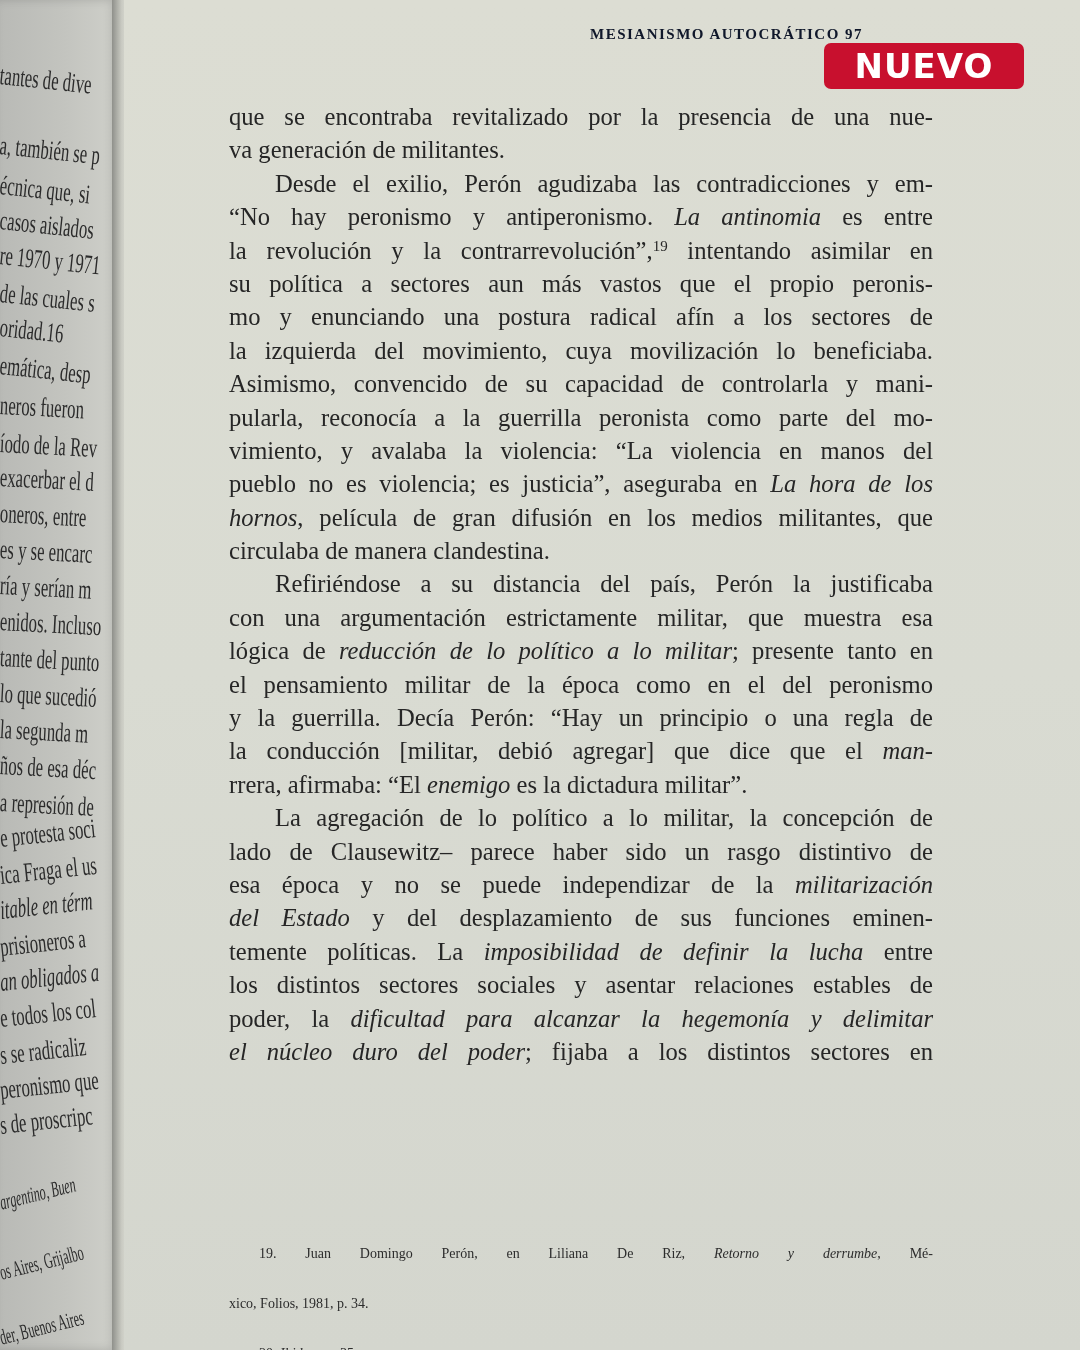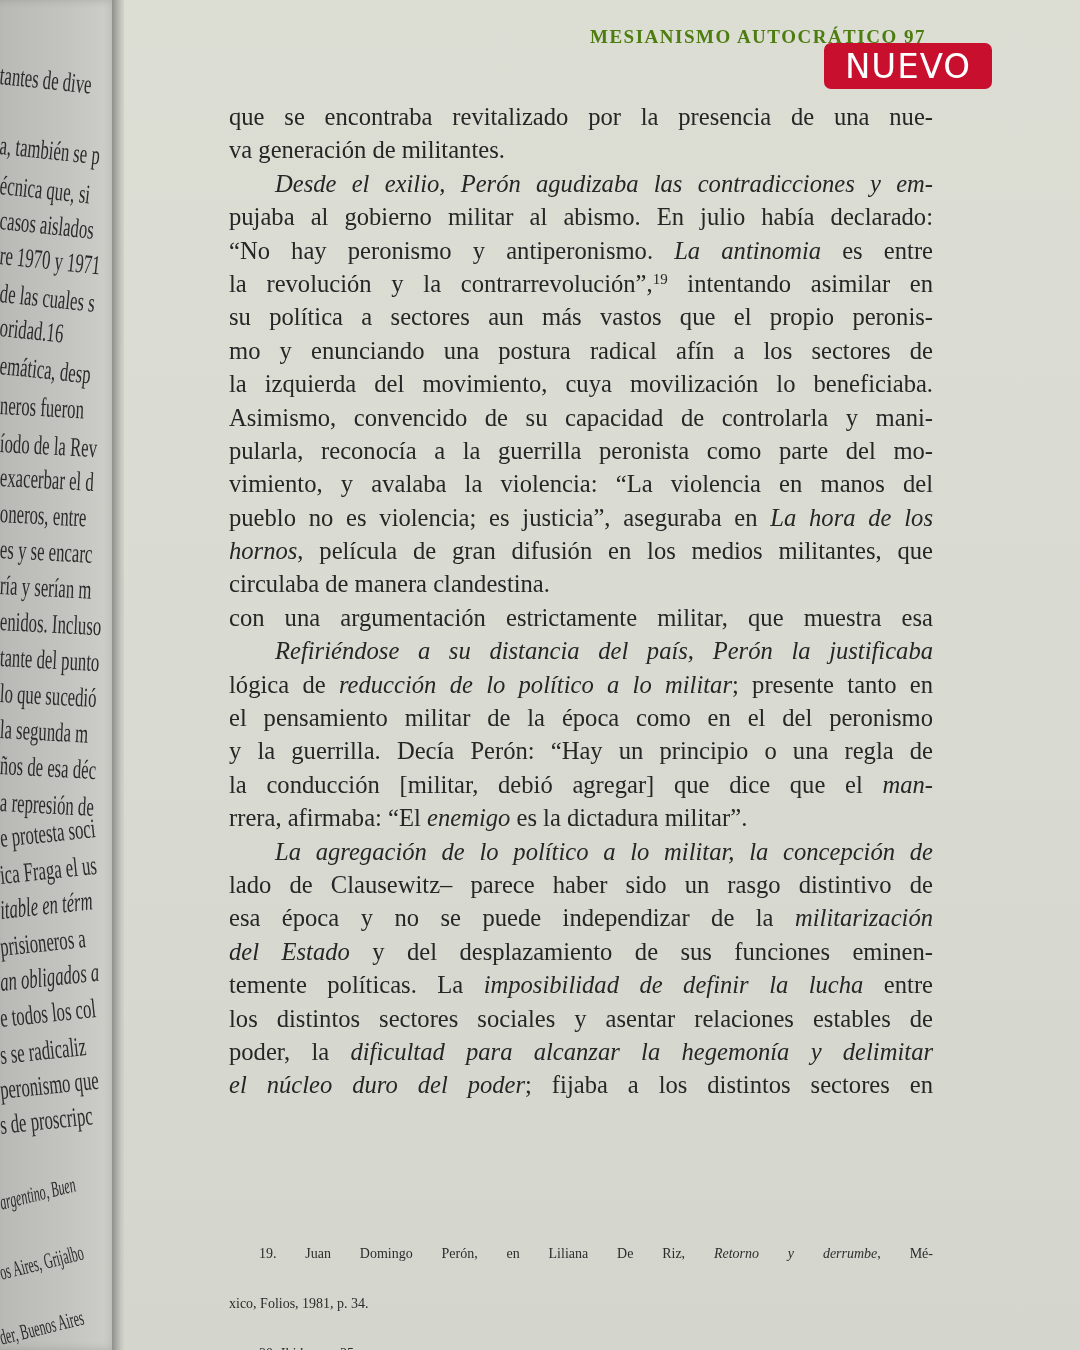--- a/index.html
+++ b/index.html
@@ -21,40 +21,40 @@
   .gutter {
     position:absolute; left:112px; top:0; width:16px; height:1350px;
     background:linear-gradient(90deg,#8f908b,#c9cac2 60%,#dcddd4);
   }
   .right-page {
     position:absolute; left:124px; top:0; width:956px; height:1350px;
     background:linear-gradient(180deg,#dcddd3 0%,#d9dbd2 50%,#d4d6ce 100%);
   }
   .running-head {
     position:absolute; left:590px; top:26px;
-    font-size:19px; letter-spacing:1.5px; color:#4d7c0f; font-weight:bold;
+    font-size:15px; letter-spacing:1.5px; color:#0f172a; font-weight:bold;
     white-space:nowrap;
   }
   .badge {
-    position:absolute; left:824px; top:43px; width:168px; height:46px;
+    position:absolute; left:824px; top:43px; width:200px; height:46px;
     background:#c8102e; border-radius:7px;
     color:#fff; font-family:"DejaVu Sans","Liberation Sans",sans-serif;
-    font-size:34px; font-weight:400; letter-spacing:1px;
+    font-size:34px; font-weight:700; letter-spacing:1px;
     display:flex; align-items:center; justify-content:center;
   }
   .body-text {
     position:absolute; left:229px; top:100px; width:704px;
     font-size:24.6px; line-height:33.4px; color:#262626;
   }
   .line {
     display:block; height:33.4px; white-space:nowrap;
     text-align:justify; text-align-last:justify;
   }
   .line.last { text-align-last:left; }
-  .line.indent { padding-left:46px;font-style:italic; }
+  .line.indent { padding-left:46px; }
   .it { font-style:italic; }
   sup { font-size:15px; vertical-align:8px; line-height:0; }
   .footnotes {
     position:absolute; left:229px; top:1238px; width:704px;
     font-size:14px; line-height:31px; color:#2c2c2c;
   }
   .fn-line { display:block; white-space:nowrap; text-align:justify; text-align-last:justify; }
   .fn-line.last { text-align-last:left;margin-top:19px; }
   .fn-line.indent { padding-left:30px; }
 </style>
@@ -105,34 +105,33 @@
 </div>
 
 <div class="badge">
   <span>NUEVO</span>
 </div>
 
 <div class="body-text">
   <span class="line"><span>que se encontraba revitalizado por la presencia de una nue-</span></span>
   <span class="line last"><span>va generación de militantes.</span></span>
   <span class="line indent"><span>Desde el exilio, Perón agudizaba las contradicciones y em-</span></span>
-  <span class="line"><span>pujaba al gobierno militar al abismo. En julio había declarado:</span></span>
   <span class="line"><span>“No hay peronismo y antiperonismo. </span><span class="it">La antinomia</span><span> es entre</span></span>
   <span class="line"><span>la revolución y la contrarrevolución”,</span><sup>19</sup><span> intentando asimilar en</span></span>
   <span class="line"><span>su política a sectores aun más vastos que el propio peronis-</span></span>
   <span class="line"><span>mo y enunciando una postura radical afín a los sectores de</span></span>
   <span class="line"><span>la izquierda del movimiento, cuya movilización lo beneficiaba.</span></span>
   <span class="line"><span>Asimismo, convencido de su capacidad de controlarla y mani-</span></span>
   <span class="line"><span>pularla, reconocía a la guerrilla peronista como parte del mo-</span></span>
   <span class="line"><span>vimiento, y avalaba la violencia: “La violencia en manos del</span></span>
   <span class="line"><span>pueblo no es violencia; es justicia”, aseguraba en </span><span class="it">La hora de los</span></span>
   <span class="line"><span class="it">hornos</span><span>, película de gran difusión en los medios militantes, que</span></span>
   <span class="line last"><span>circulaba de manera clandestina.</span></span>
+  <span class="line indent"><span>Refiriéndose a su distancia del país, Perón la justificaba</span></span>
   <span class="line"><span>con una argumentación estrictamente militar, que muestra esa</span></span>
-  <span class="line indent"><span>Refiriéndose a su distancia del país, Perón la justificaba</span></span>
   <span class="line"><span>lógica de </span><span class="it">reducción de lo político a lo militar</span><span>; presente tanto en</span></span>
   <span class="line"><span>el pensamiento militar de la época como en el del peronismo</span></span>
   <span class="line"><span>y la guerrilla. Decía Perón: “Hay un principio o una regla de</span></span>
   <span class="line"><span>la conducción [militar, debió agregar] que dice que el </span><span class="it">man-</span></span>
   <span class="line last"><span>rrera, afirmaba: “El </span><span class="it">enemigo</span><span> es la dictadura militar”.</span></span>
   <span class="line indent"><span>La agregación de lo político a lo militar, la concepción de</span></span>
   <span class="line"><span>lado de Clausewitz– parece haber sido un rasgo distintivo de</span></span>
   <span class="line"><span>esa época y no se puede independizar de la </span><span class="it">militarización</span></span>
   <span class="line"><span class="it">del Estado</span><span> y del desplazamiento de sus funciones eminen-</span></span>
   <span class="line"><span>temente políticas. La </span><span class="it">imposibilidad de definir la lucha</span><span> entre</span></span>

